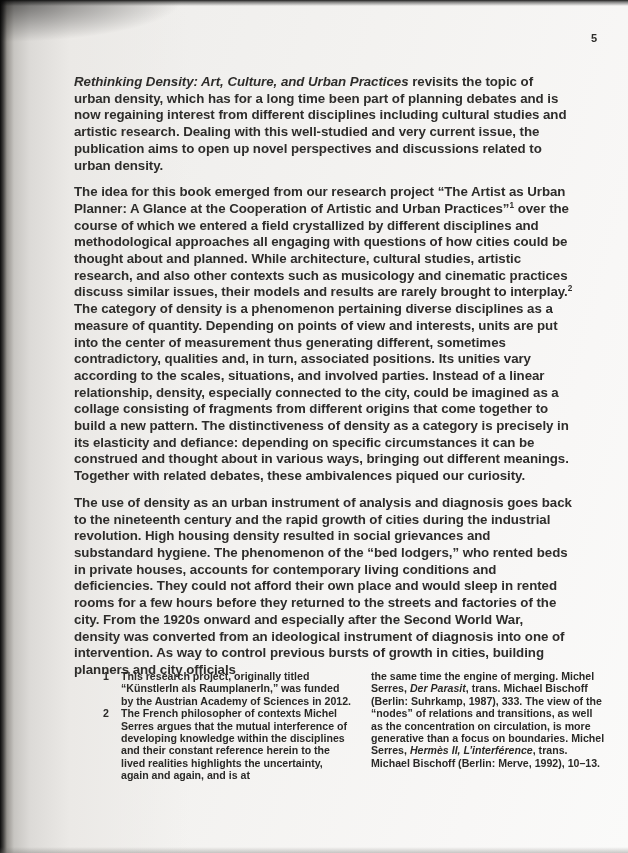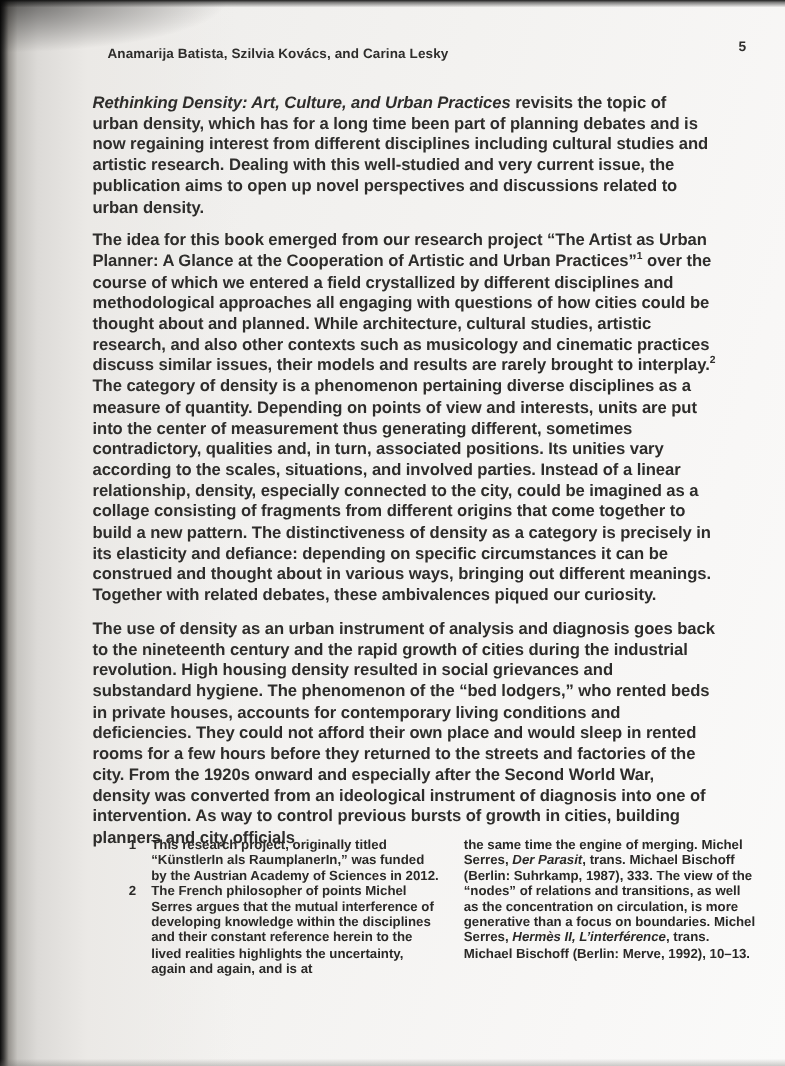--- a/index.html
+++ b/index.html
@@ -99,37 +99,36 @@
     left: 371px;
     top: 0;
     width: 236px;
   }
 </style>
 </head>
 <body>
 
 <div class="scan">
 
-  <span class="running-authors">Anamarija Batista, Szilvia Kovács, and Carina Lesky</span>
 
   <span class="page-number">5</span>
 
   <div class="body-text">
     <p><em>Rethinking Density: Art, Culture, and Urban Practices</em><span> revisits the topic of urban density, which has for a long time been part of planning debates and is now regaining interest from different disciplines including cultural studies and artistic research. Dealing with this well-studied and very current issue, the publication aims to open up novel perspectives and discussions related to urban density.</span></p>
     <p><span>The idea for this book emerged from our research project “The Artist as Urban Planner: A Glance at the Cooperation of Artistic and Urban Practices”</span><sup>1</sup><span> over the course of which we entered a field crystallized by different disciplines and methodological approaches all engaging with questions of how cities could be thought about and planned. While architecture, cultural studies, artistic research, and also other contexts such as musicology and cinematic practices discuss similar issues, their models and results are rarely brought to interplay.</span><sup>2</sup><span> The category of density is a phenomenon pertaining diverse disciplines as a measure of quantity. Depending on points of view and interests, units are put into the center of measurement thus generating different, sometimes contradictory, qualities and, in turn, associated positions. Its unities vary according to the scales, situations, and involved parties. Instead of a linear relationship, density, especially connected to the city, could be imagined as a collage consisting of fragments from different origins that come together to build a new pattern. The distinctiveness of density as a category is precisely in its elasticity and defiance: depending on specific circumstances it can be construed and thought about in various ways, bringing out different meanings. Together with related debates, these ambivalences piqued our curiosity.</span></p>
     <p><span>The use of density as an urban instrument of analysis and diagnosis goes back to the nineteenth century and the rapid growth of cities during the industrial revolution. High housing density resulted in social grievances and substandard hygiene. The phenomenon of the “bed lodgers,” who rented beds in private houses, accounts for contemporary living conditions and deficiencies. They could not afford their own place and would sleep in rented rooms for a few hours before they returned to the streets and factories of the city. From the 1920s onward and especially after the Second World War, density was converted from an ideological instrument of diagnosis into one of intervention. As way to control previous bursts of growth in cities, building planners and city officials</span></p>
   </div>
 
   <div class="footnotes">
     <div class="fn-col fn-left">
       <div class="fn-item">
         <span class="fn-num">1</span>
         <span class="fn-text"><span>This research project, originally titled “KünstlerIn als RaumplanerIn,” was funded by the Austrian Academy of Sciences in 2012.</span></span>
       </div>
       <div class="fn-item">
         <span class="fn-num">2</span>
-        <span class="fn-text"><span>The French philosopher of points Michel Serres argues that the mutual interference of developing knowledge within the disciplines and their constant reference herein to the lived realities highlights the uncertainty, again and again, and is at</span></span>
+        <span class="fn-text"><span>The French philosopher of contexts Michel Serres argues that the mutual interference of developing knowledge within the disciplines and their constant reference herein to the lived realities highlights the uncertainty, again and again, and is at</span></span>
       </div>
     </div>
     <div class="fn-col fn-right"><span>the same time the engine of merging. Michel Serres, </span><em>Der Parasit</em><span>, trans. Michael Bischoff (Berlin: Suhrkamp, 1987), 333. The view of the “nodes” of relations and transitions, as well as the concentration on circulation, is more generative than a focus on boundaries. Michel Serres, </span><em>Hermès II, L’interférence</em><span>, trans. Michael Bischoff (Berlin: Merve, 1992), 10–13.</span></div>
   </div>
 
 </div>
 
 </body></html>

